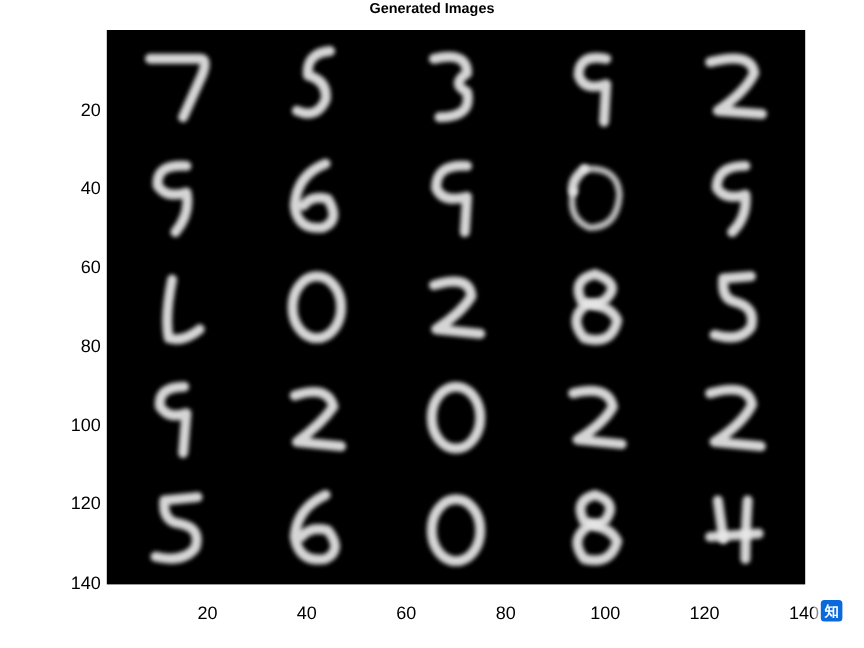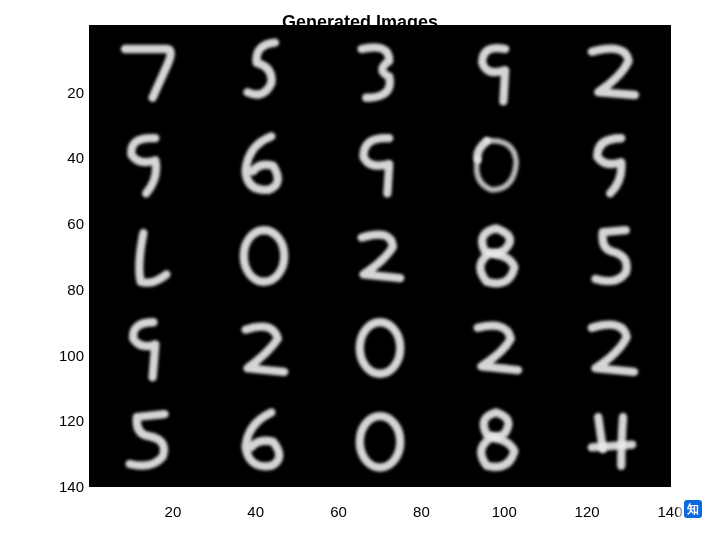--- a/index.html
+++ b/index.html
@@ -12,25 +12,25 @@
     position: relative;
     overflow: hidden;
   }
   .figure {
     position: absolute;
     left: 0; top: 0; width: 720px; height: 540px;
     background: #fff;
   }
   .title {
     position: absolute;
-    top: 12px;
+    top: 0;
     left: 0; width: 720px;
     text-align: center;
     font-weight: bold;
-    font-size: 18px;
+    font-size: 12px;
     color: #000;
   }
   .axes {
     position: absolute;
     left: 90px;
     top: 26px;
     width: 580px;
     height: 460px;
     background: #000;
     box-shadow: 0 0 0 1px #000;

